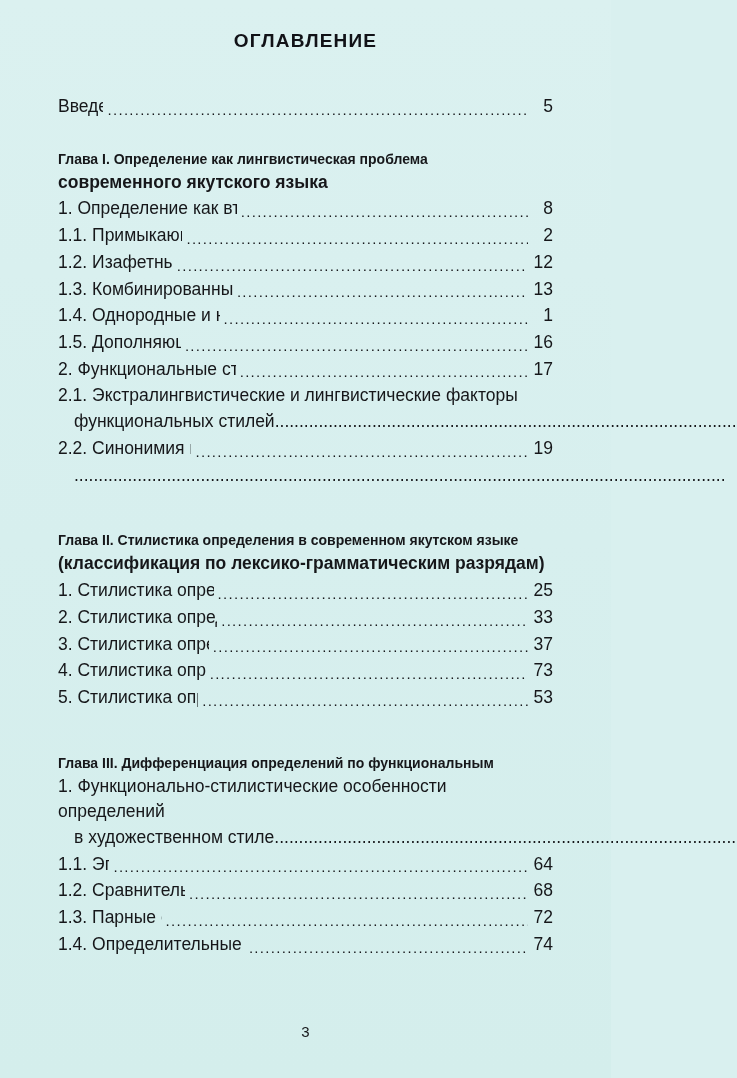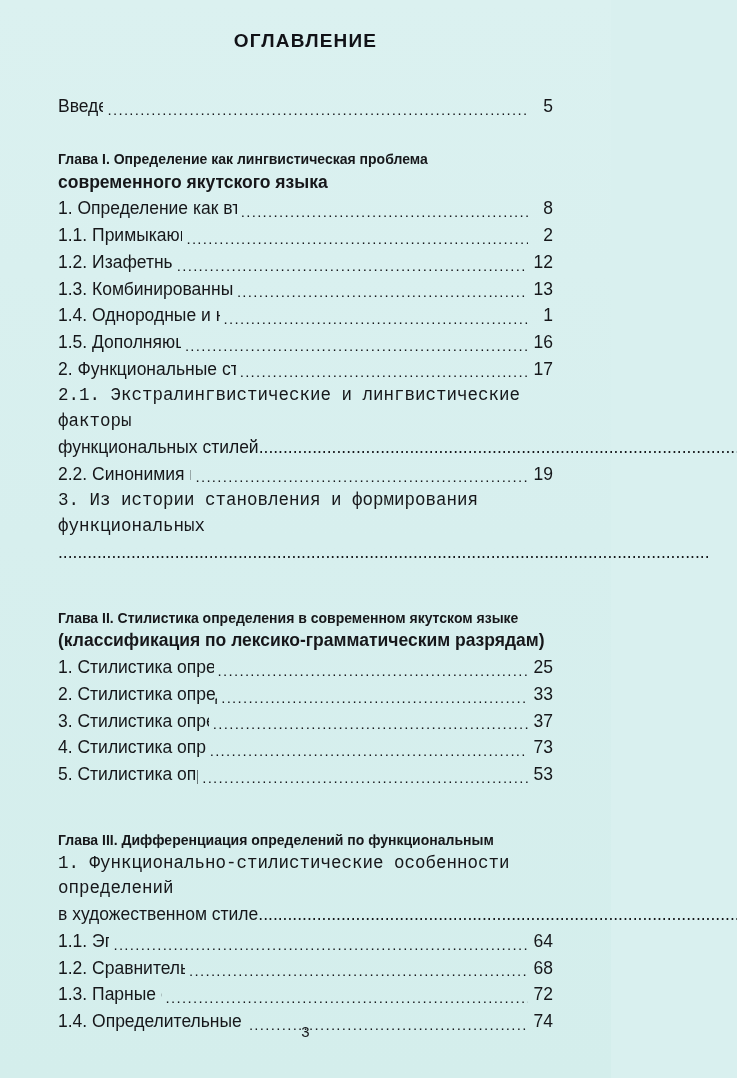--- a/index.html
+++ b/index.html
@@ -75,29 +75,29 @@
   .chapter-line2 {
     font-weight: bold;
     font-size: 17.5px;
     line-height: 1.42;
     margin-bottom: 2px;
   }
   .wrapline {
     font-size: 17.5px;
     line-height: 1.47;
     white-space: normal;
-    font-family: Liberation Mono, monospace;
   }
   .contline {
     display: flex;
     align-items: flex-end;
     font-size: 17.5px;
     line-height: 1.47;
     white-space: nowrap;
     margin-bottom: 1px;
+    margin-left: 16px;
   }
   .spacer-sm { height: 9px; }
   .spacer-md { height: 20px; }
   .folio {
     position: absolute;
     left: 0;
     right: 0;
     bottom: 38px;
     text-align: center;
     font-size: 15px;
@@ -172,21 +172,20 @@
       <span class="dots">......................................................................................................................................</span>
 
     </div>
 
     <div class="entry">
       <span class="label">2.2. Синонимия как база стилистики</span>
       <span class="dots">......................................................................................................................................</span>
       <span class="page-num">19</span>
     </div>
 
-    <div class="wrapline">3. Из истории становления и формирования функциональных</div>
     <div class="contline">
       <span class="dots">......................................................................................................................................</span>
 
     </div>
 
     <div class="spacer-md"></div>
 
     <div class="chapter">Глава II. Стилистика определения в современном якутском языке</div>
     <div class="chapter-line2">(классификация по лексико-грамматическим разрядам)</div>
 

